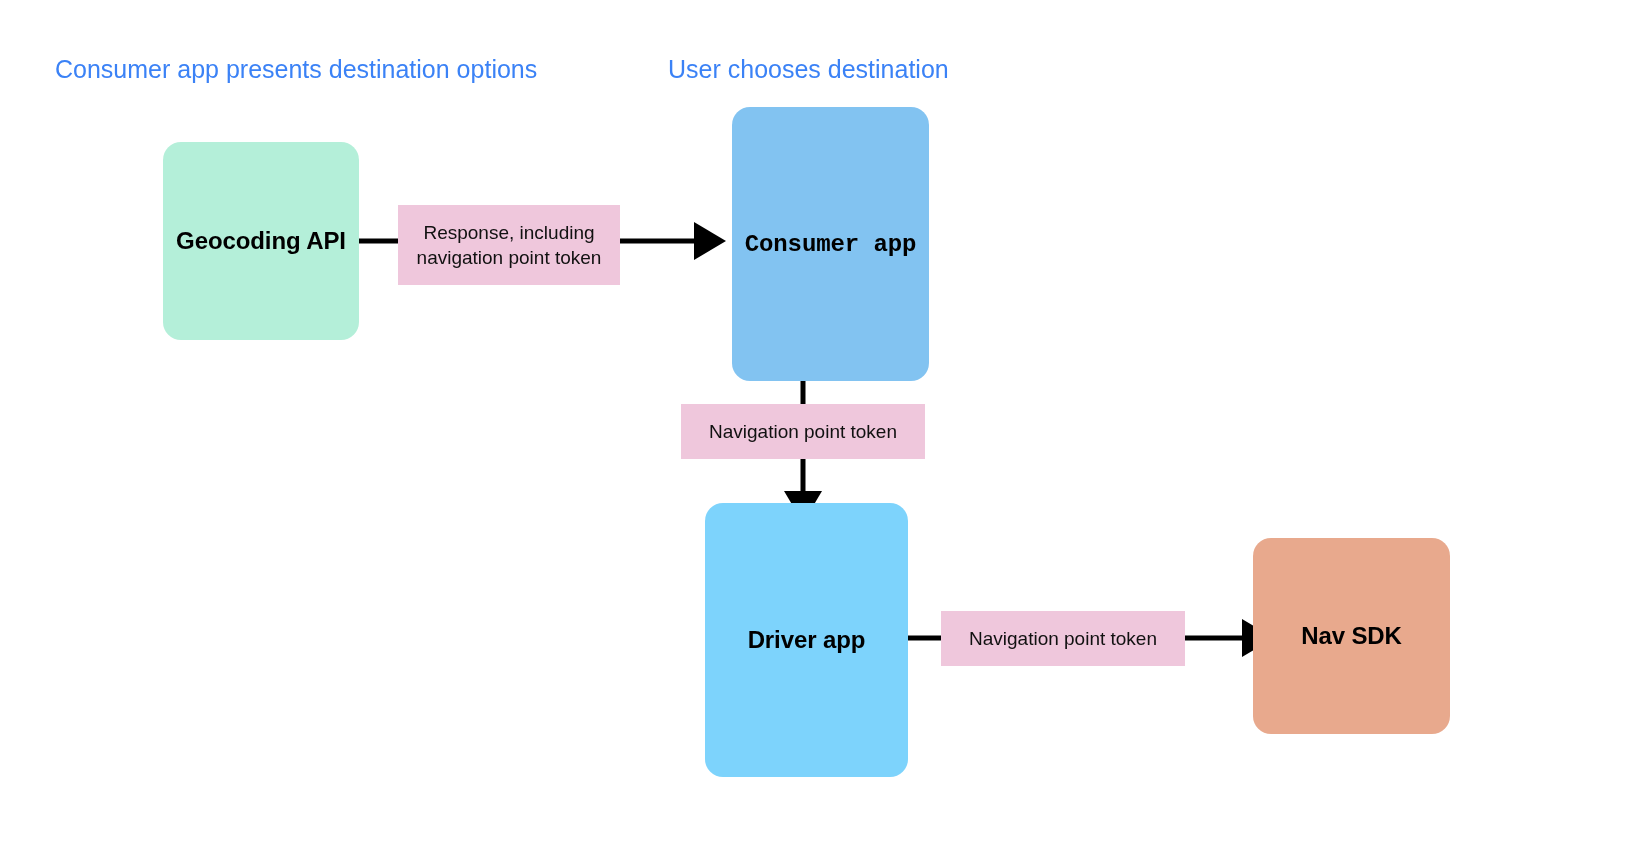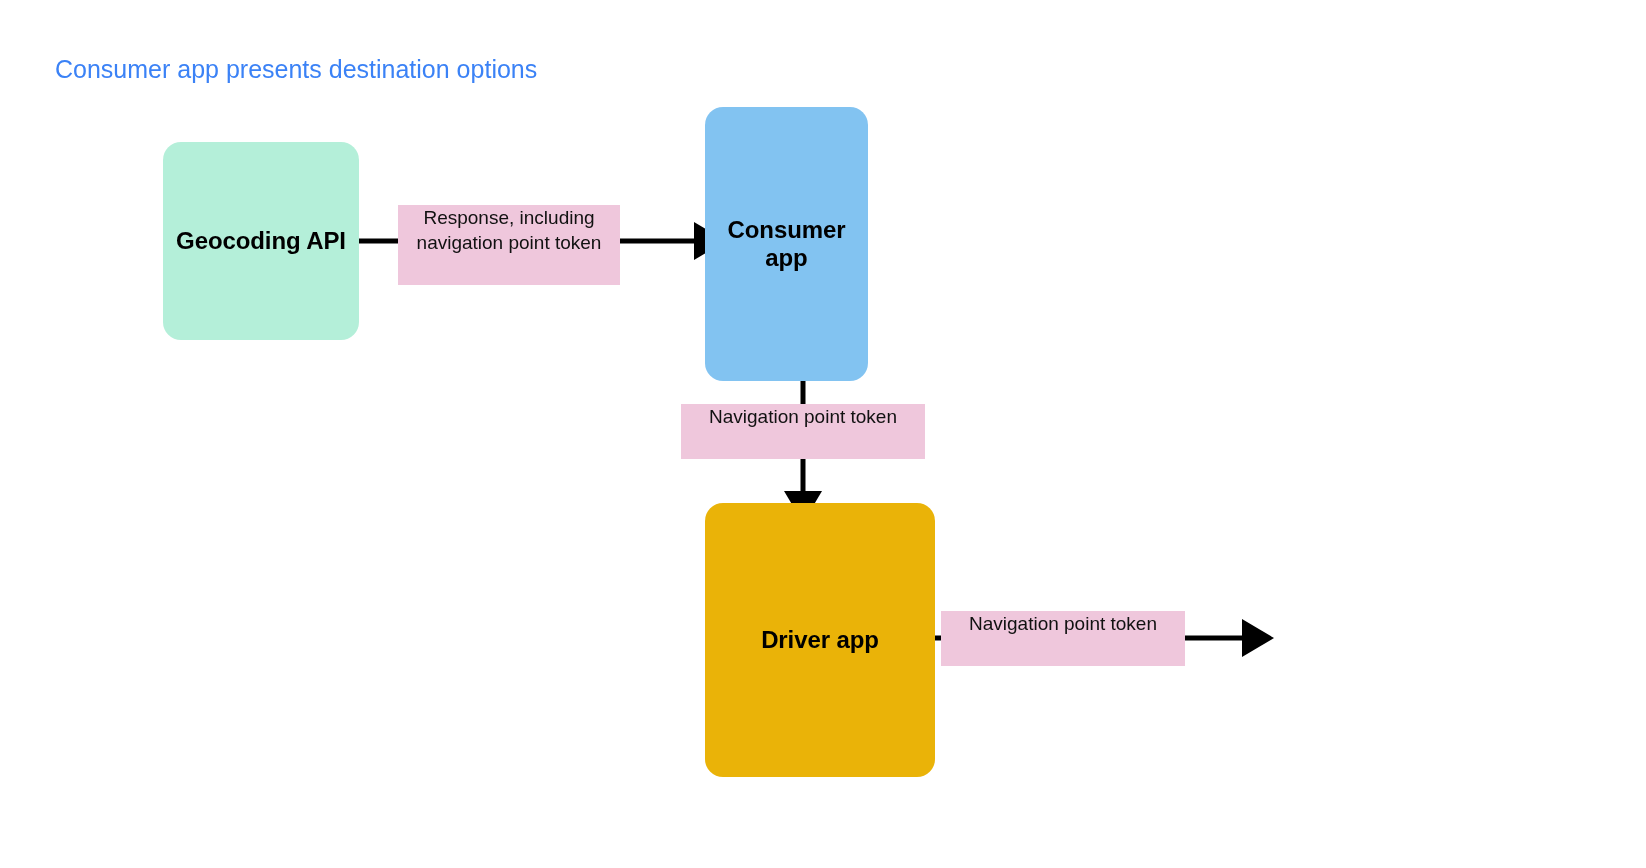--- a/index.html
+++ b/index.html
@@ -48,49 +48,50 @@
     color: #000000;
     text-align: center;
     letter-spacing: -0.1px;
   }
   #node-geocoding-api {
     left: 163px; top: 142px;
     width: 196px; height: 198px;
     background: #b4efd9;
   }
   #node-consumer-app {
-    left: 705px; top: 107px;
-    width: 163px; height: 274px;
+    left: 732px; top: 107px;
+    width: 197px; height: 274px;
     background: #82c3f1;
+    font-family: Liberation Mono, monospace;
   }
   #node-driver-app {
     left: 705px; top: 503px;
-    width: 230px; height: 274px;
-    background: #eab308;
+    width: 203px; height: 274px;
+    background: #7dd3fc;
   }
   #node-nav-sdk {
     left: 1253px; top: 538px;
     width: 197px; height: 196px;
     background: #e8a98d;
   }
 
   
   #connectors {
     position: absolute;
     left: 0; top: 0;
     width: 1646px; height: 868px;
     pointer-events: none;
   }
 
   
   .edge-chip {
     position: absolute;
     background: #efc7dc;
     display: flex;
-    align-items: flex-start;
+    align-items: center;
     justify-content: center;
     box-sizing: border-box;
     text-align: center;
   }
   .edge-chip-text {
     font-size: 19px;
     line-height: 25px;
     color: #111111;
     font-weight: 400;
   }
@@ -107,20 +108,21 @@
     left: 941px; top: 611px;
     width: 244px; height: 55px;
   }
 </style>
 </head>
 <body>
 
 <div id="canvas">
 
   <div class="col-heading" id="heading-1">Consumer app presents destination options</div>
+  <div class="col-heading" id="heading-2">User chooses destination</div>
 
   <svg id="connectors" viewBox="0 0 1646 868">
     <defs>
       <marker id="arrow-right" markerWidth="11" markerHeight="11" refX="0.6" refY="4" orient="auto" markerUnits="strokeWidth">
         <path d="M0,0.2 L6.4,4 L0,7.8 z" fill="#000000"></path>
       </marker>
       <marker id="arrow-down" markerWidth="11" markerHeight="11" refX="0.6" refY="4" orient="auto" markerUnits="strokeWidth">
         <path d="M0,0.2 L6.4,4 L0,7.8 z" fill="#000000"></path>
       </marker>
     </defs>
@@ -140,20 +142,23 @@
   </div>
 
   <div class="node" id="node-consumer-app">
     <span class="node-label">Consumer app</span>
   </div>
 
   <div class="node" id="node-driver-app">
     <span class="node-label">Driver app</span>
   </div>
 
+  <div class="node" id="node-nav-sdk">
+    <span class="node-label">Nav SDK</span>
+  </div>
 
   <div class="edge-chip" id="chip-response">
     <span class="edge-chip-text">Response, including navigation point token</span>
   </div>
 
   <div class="edge-chip" id="chip-nav-token-vertical">
     <span class="edge-chip-text">Navigation point token</span>
   </div>
 
   <div class="edge-chip" id="chip-nav-token-horizontal">

